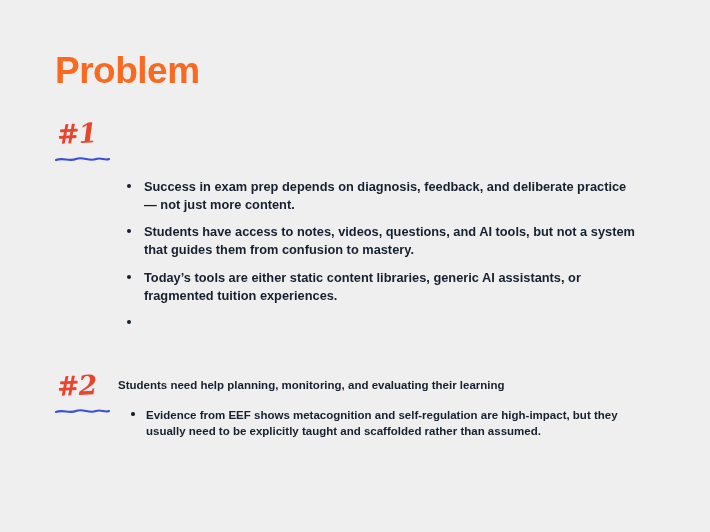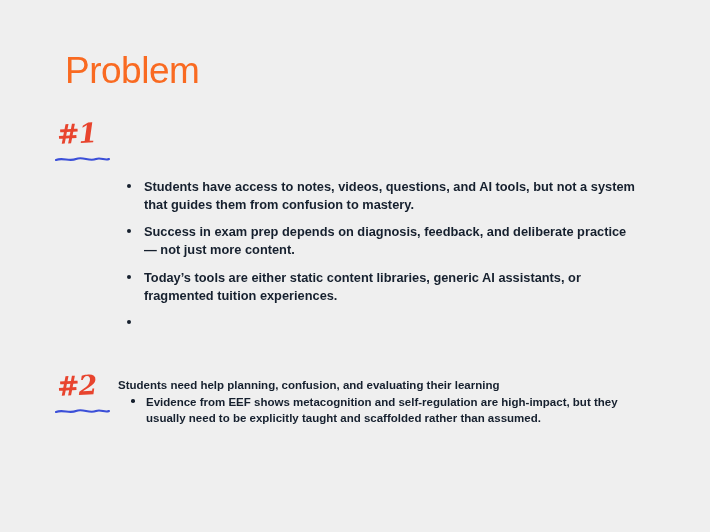--- a/index.html
+++ b/index.html
@@ -18,25 +18,24 @@
     position: relative;
     width: 710px;
     height: 532px;
     box-sizing: border-box;
   }
   .title {
     position: absolute;
     left: 55px;
     top: 52px;
     font-size: 37px;
-    font-weight: normal;
+    font-weight: bold;
     color: #f96a21;
     letter-spacing: -0.5px;
     line-height: 1;
-    margin-left: 10px;
   }
 
   
   .marker-1 {
     position: absolute;
     left: 57px;
     top: 120px;
     width: 60px;
   }
   .marker-2 {
@@ -120,20 +119,21 @@
     list-style: none;
   }
   .bullets-2 li {
     position: relative;
     padding-left: 22px;
     margin-bottom: 5px;
     font-size: 11.5px;
     font-weight: bold;
     line-height: 1.42;
     color: #16202e;
+    margin-top: 13px;
   }
   .bullets-2 li .dot {
     position: absolute;
     left: 7px;
     top: 5px;
     width: 3.5px;
     height: 3.5px;
     border-radius: 50%;
     background: #16202e;
   }
@@ -147,32 +147,32 @@
 
   <div class="marker-1">
     <span class="marker-num">#1</span>
     <svg class="underline-scribble" width="56" height="9" viewBox="0 0 56 9">
       <path d="M1 5 C 8 2, 14 7, 21 4 C 28 1, 34 7, 41 4 C 46 2, 50 6, 54 4" stroke="#3b4fd8" stroke-width="2.1" fill="none" stroke-linecap="round"></path>
     </svg>
   </div>
 
 
   <ul class="bullets-1">
+    <li><span class="dot"></span><span>Success in exam prep depends on diagnosis, feedback, and deliberate practice — not just more content.</span></li>
     <li><span class="dot"></span><span>Students have access to notes, videos, questions, and AI tools, but not a system that guides them from confusion to mastery.</span></li>
-    <li><span class="dot"></span><span>Success in exam prep depends on diagnosis, feedback, and deliberate practice — not just more content.</span></li>
     <li><span class="dot"></span><span>Today’s tools are either static content libraries, generic AI assistants, or fragmented tuition experiences.</span></li>
     <li><span class="dot"></span></li>
   </ul>
 
   <div class="marker-2">
     <span class="marker-num">#2</span>
     <svg class="underline-scribble" width="56" height="9" viewBox="0 0 56 9">
       <path d="M1 5 C 8 2, 14 7, 21 4 C 28 1, 34 7, 41 4 C 46 2, 50 6, 54 4" stroke="#3b4fd8" stroke-width="2.1" fill="none" stroke-linecap="round"></path>
     </svg>
   </div>
 
-  <div class="head-2">Students need help planning, confusion, and evaluating their learning</div>
+  <div class="head-2">Students need help planning, monitoring, and evaluating their learning</div>
 
   <ul class="bullets-2">
     <li><span class="dot"></span><span>Evidence from EEF shows metacognition and self-regulation are high-impact, but they usually need to be explicitly taught and scaffolded rather than assumed.</span></li>
   </ul>
 
 </div>
 
 </body></html>

